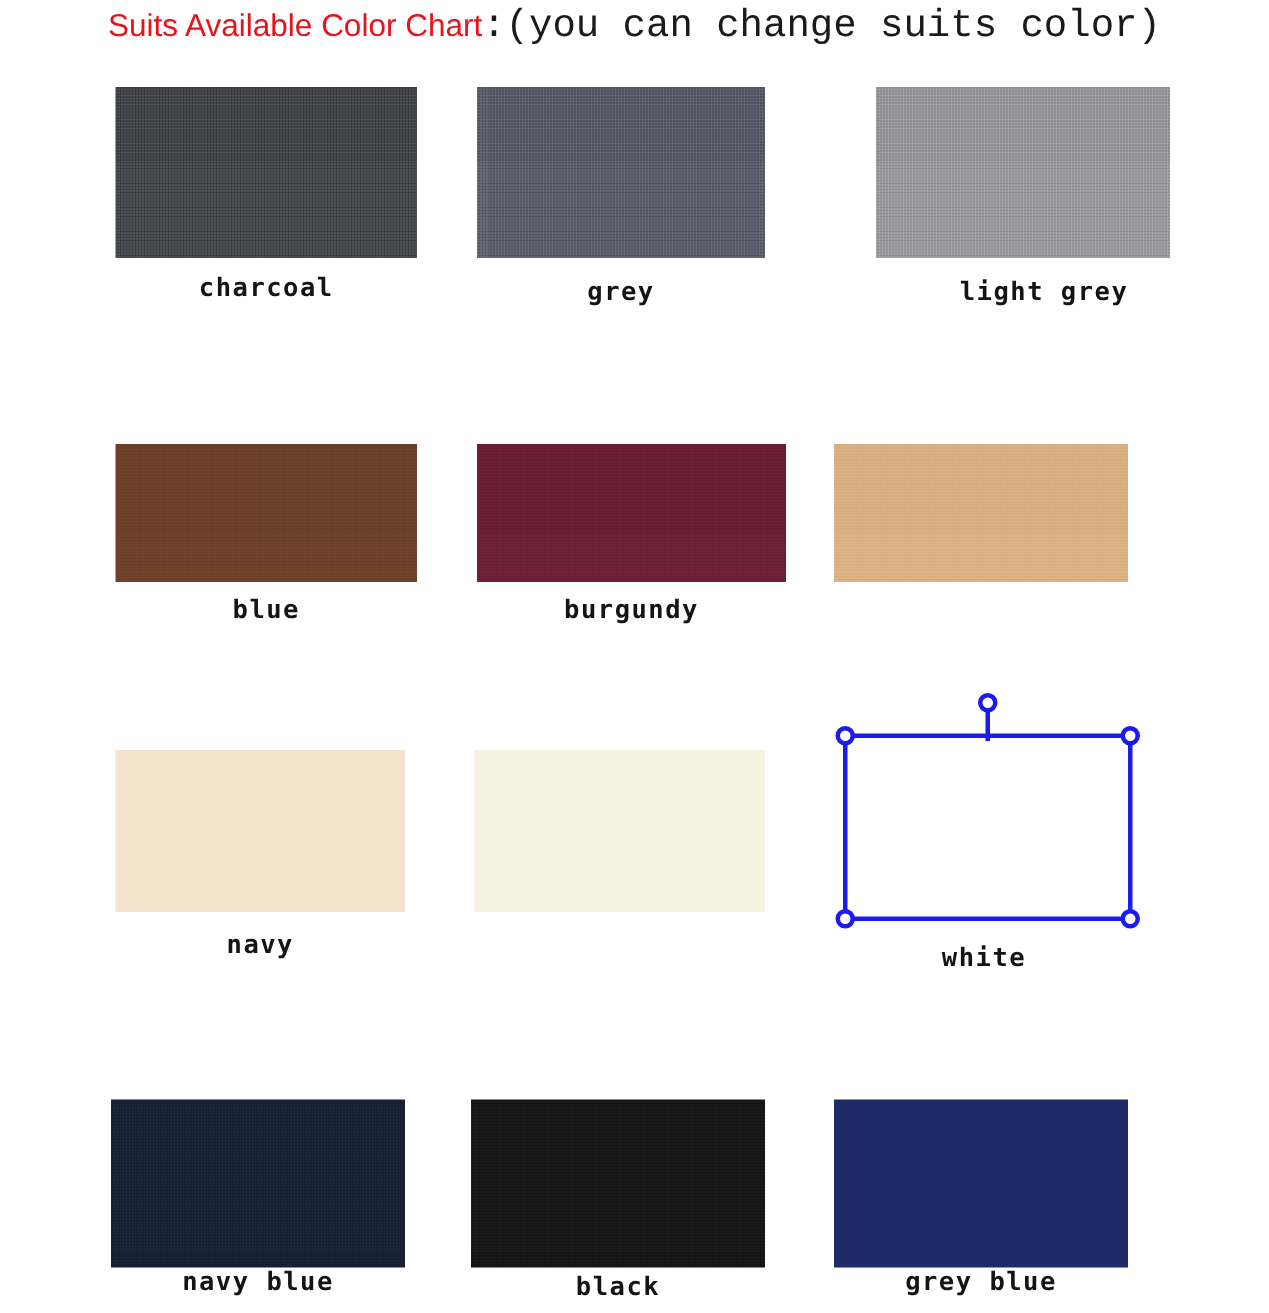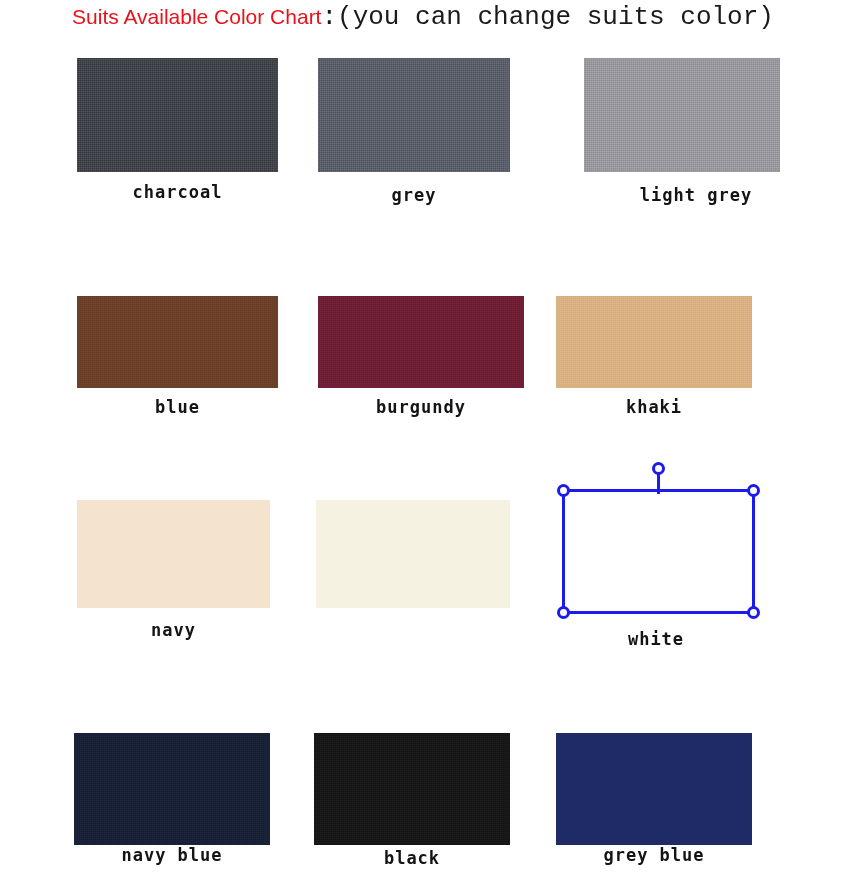--- a/index.html
+++ b/index.html
@@ -163,21 +163,20 @@
     <div class="label" style="top:101px;">blue</div>
   </div>
 
   <div class="cell" style="left:318px; top:296px; width:206px;">
     <div class="swatch textured texture-soft" style="width:206px; height:92px; background-color:#6e1c33;"></div>
     <div class="label" style="top:101px;">burgundy</div>
   </div>
 
   <div class="cell" style="left:556px; top:296px; width:196px;">
     <div class="swatch textured texture-soft" style="width:196px; height:92px; background-color:#dcb383;"></div>
-    <div class="label" style="top:101px;">khaki</div>
   </div>
 
   <div class="cell" style="left:77px; top:500px; width:193px;">
     <div class="swatch texture-none" style="width:193px; height:108px; background-color:#f5e4cd;"></div>
     <div class="label" style="top:120px;">navy</div>
   </div>
 
   <div class="cell" style="left:316px; top:500px; width:194px;">
     <div class="swatch texture-none" style="width:194px; height:108px; background-color:#f6f2e2;"></div>
   </div>

